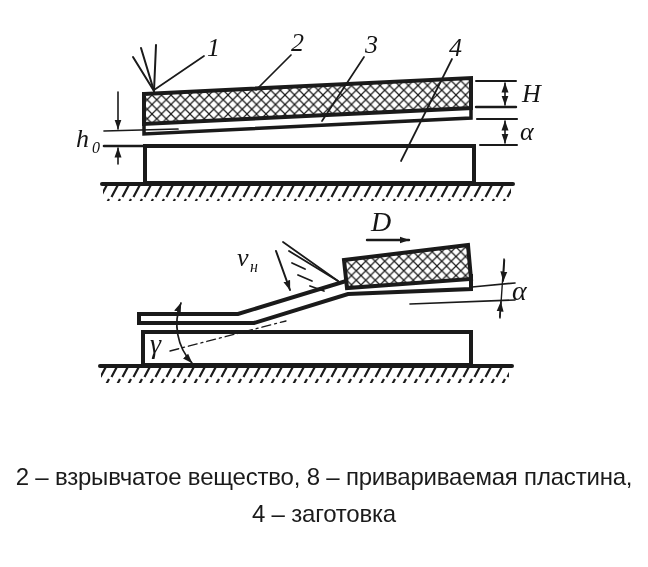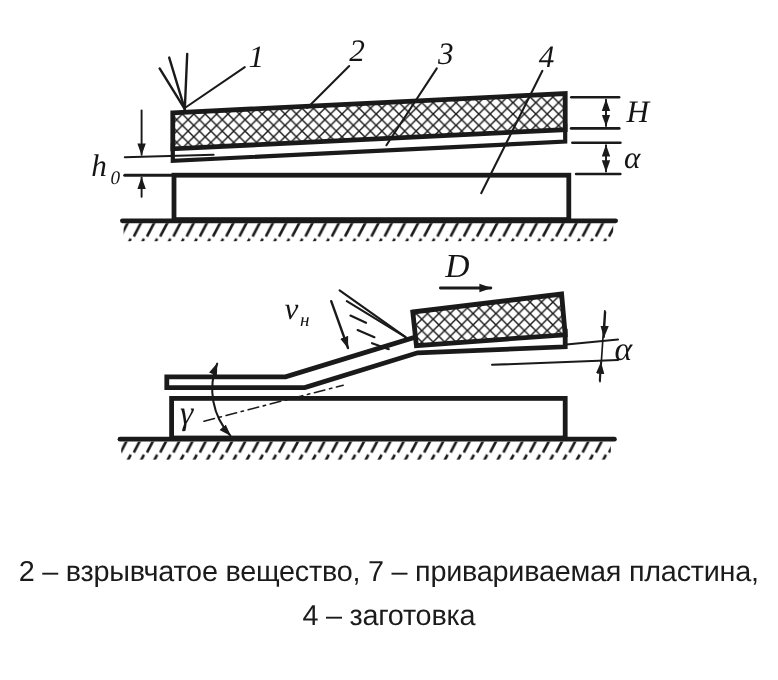--- a/index.html
+++ b/index.html
@@ -137,15 +137,15 @@
       <line x1="504" y1="259" x2="500" y2="318" stroke="#1a1a1a" stroke-width="1.4"></line>
       <line x1="504.5" y1="260" x2="503.3" y2="281" stroke="#1a1a1a" stroke-width="1.4" marker-end="url(#arr)"></line>
       <line x1="499.7" y1="317" x2="500.8" y2="302" stroke="#1a1a1a" stroke-width="1.4" marker-end="url(#arr)"></line>
       <text class="lbl lbl-big" x="512" y="300">α</text>
     </g>
   </g>
 </svg>
 </div>
 
 <div class="caption">
-  <div>2 – взрывчатое вещество, 7 – привариваемая пластина,</div>
+  <div>2 – взрывчатое вещество, 8 – привариваемая пластина,</div>
   <div>4 – заготовка</div>
 </div>
 
 </body></html>

